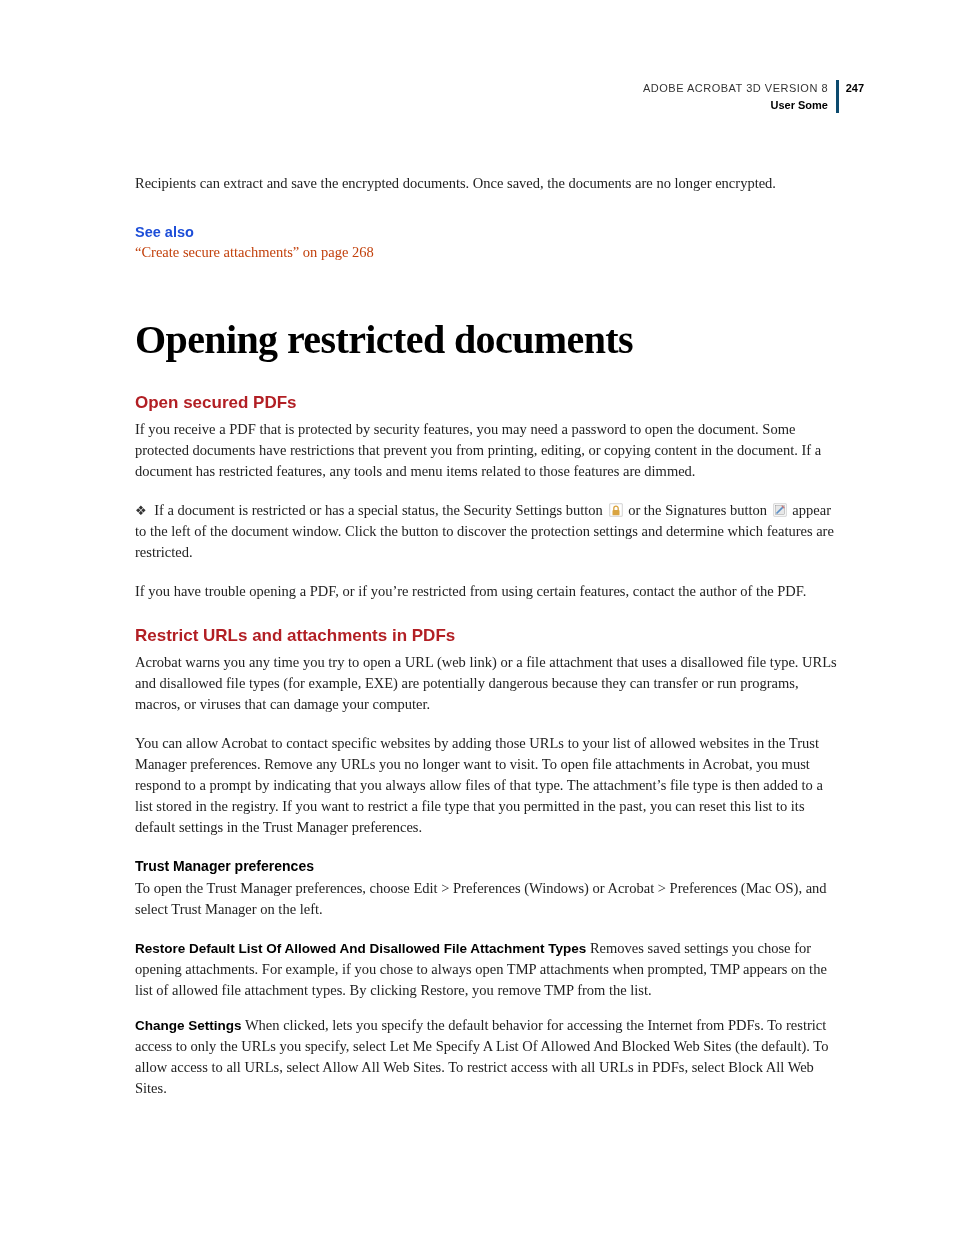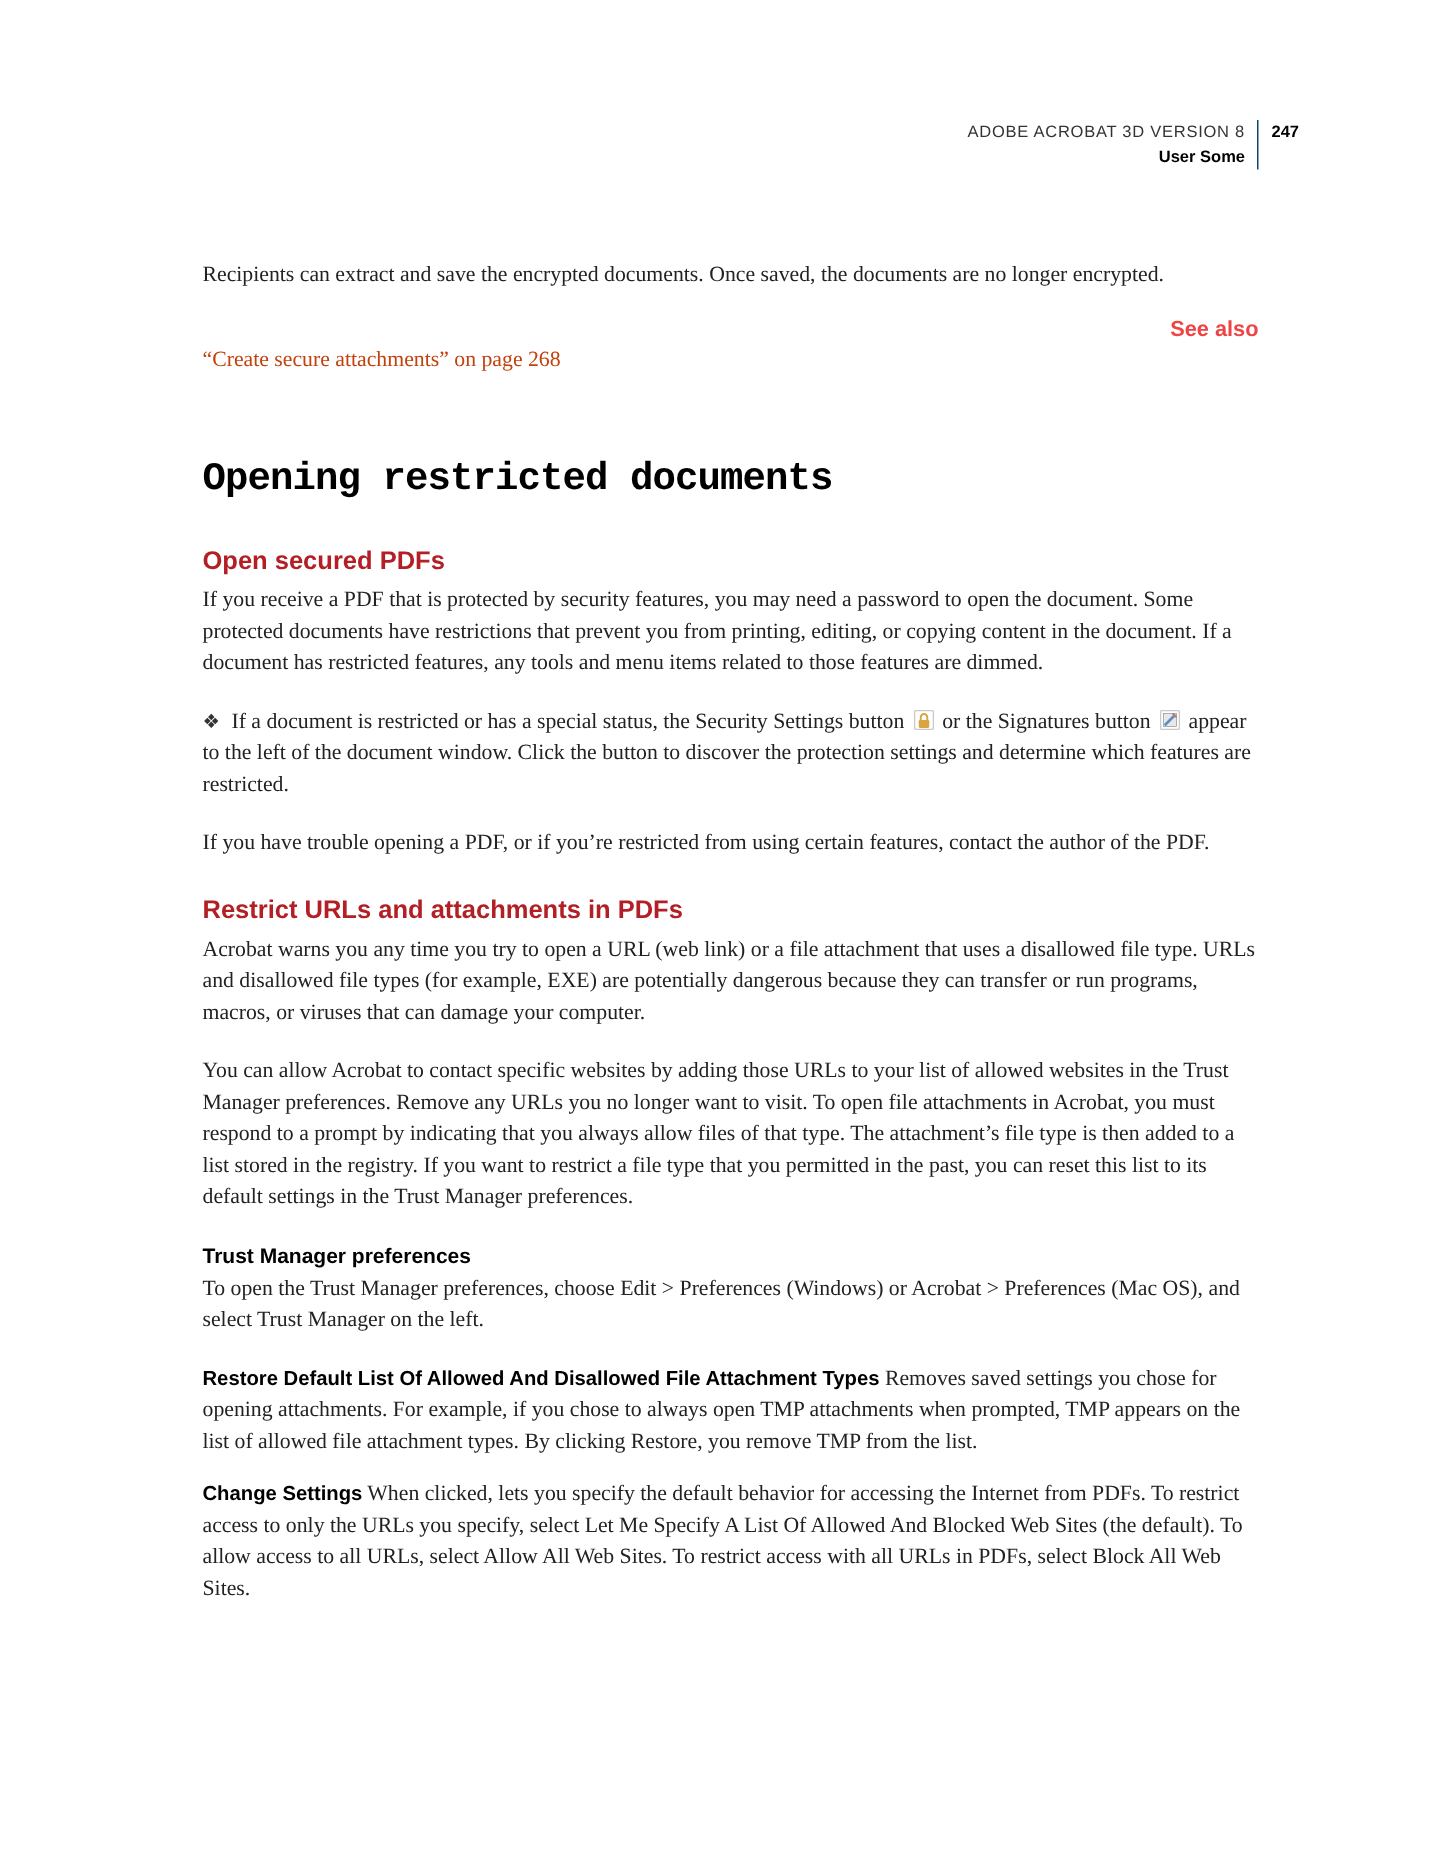--- a/index.html
+++ b/index.html
@@ -17,21 +17,21 @@
     }
     .page {
       padding: 80px 115px 60px 135px;
     }
     .header {
       text-align: right;
       font-family: 'Myriad Pro', Arial, sans-serif;
       font-size: 11px;
       margin-bottom: 60px;
       line-height: 1.5;
-      border-right: 1px solid #0c4a6e;
+      border-right: 3px solid #0c4a6e;
       padding-right: 8px;
       position: relative;
     }
     .header-line1 {
       letter-spacing: 0.5px;
       color: #333;
     }
     .page-number {
       font-weight: bold;
       position: absolute;
@@ -46,34 +46,33 @@
     .body-text {
       font-size: 14.5px;
       line-height: 1.45;
       color: #222;
       margin-bottom: 18px;
     }
     .see-also-heading {
       font-family: 'Myriad Pro', Arial, sans-serif;
       font-weight: bold;
       font-size: 14.5px;
-      color: #ef4444;
-      margin-top: 18px;
+      color: #1d4ed8;
+      margin-top: 30px;
       margin-bottom: 4px;
-      text-align: right;
     }
     .see-also-link {
       font-size: 14.5px;
       color: #c2410c;
       margin-bottom: 50px;
     }
     h1 {
-      font-family: Liberation Mono, monospace;
+      font-family: Liberation Serif, serif;
       font-weight: bold;
-      font-size: 26px;
+      font-size: 40px;
       color: #000;
       letter-spacing: -0.6px;
       margin-bottom: 30px;
       margin-top: 55px;
     }
     h2.red-heading {
       font-family: 'Myriad Pro', Arial, sans-serif;
       font-weight: bold;
       font-size: 17px;
       color: #b21f24;

